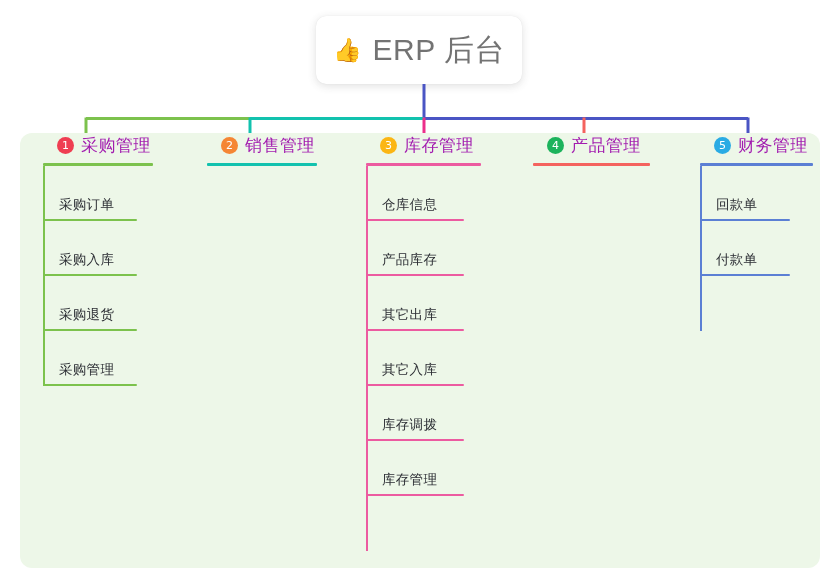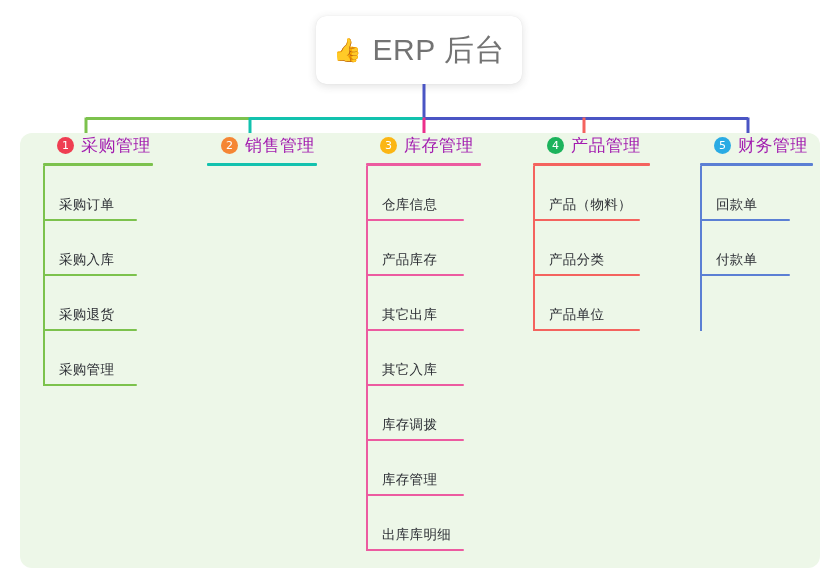--- a/index.html
+++ b/index.html
@@ -213,47 +213,28 @@
             <div class="leaf-rule" style="background: rgb(236, 91, 160); width: 98px;"></div>
           </div>
           <div class="leaf">
             <span class="leaf-label">库存调拨</span>
             <div class="leaf-rule" style="background: rgb(236, 91, 160); width: 98px;"></div>
           </div>
           <div class="leaf">
             <span class="leaf-label">库存管理</span>
             <div class="leaf-rule" style="background: rgb(236, 91, 160); width: 98px;"></div>
           </div>
-          <div class="leaf">
-            <span class="leaf-label">出库库明细</span>
-            <div class="leaf-rule" style="background: rgb(236, 91, 160); width: 98px;"></div>
-          </div>
         </div>
       </div>
       <div class="column" style="left: 507px;">
         <div class="col-header">
           <span class="badge" style="background: rgb(28, 179, 92);">4</span>
           <span class="col-title">产品管理</span>
         </div>
         <div class="col-rule" style="background: rgb(244, 99, 94); width: 117px; margin-left: 6px;"></div>
-        <div class="items">
-          <div class="trunk" style="background: rgb(244, 99, 94); height: 165px;"></div>
-          <div class="leaf">
-            <span class="leaf-label">产品（物料）</span>
-            <div class="leaf-rule" style="background: rgb(244, 99, 94); width: 107px;"></div>
-          </div>
-          <div class="leaf">
-            <span class="leaf-label">产品分类</span>
-            <div class="leaf-rule" style="background: rgb(244, 99, 94); width: 107px;"></div>
-          </div>
-          <div class="leaf">
-            <span class="leaf-label">产品单位</span>
-            <div class="leaf-rule" style="background: rgb(244, 99, 94); width: 107px;"></div>
-          </div>
-        </div>
       </div>
       <div class="column" style="left: 674px;">
         <div class="col-header">
           <span class="badge" style="background: rgb(42, 171, 228);">5</span>
           <span class="col-title">财务管理</span>
         </div>
         <div class="col-rule" style="background: rgb(91, 127, 212); width: 113px; margin-left: 6px;"></div>
         <div class="items">
           <div class="trunk" style="background: rgb(91, 127, 212); height: 165px;"></div>
           <div class="leaf">

